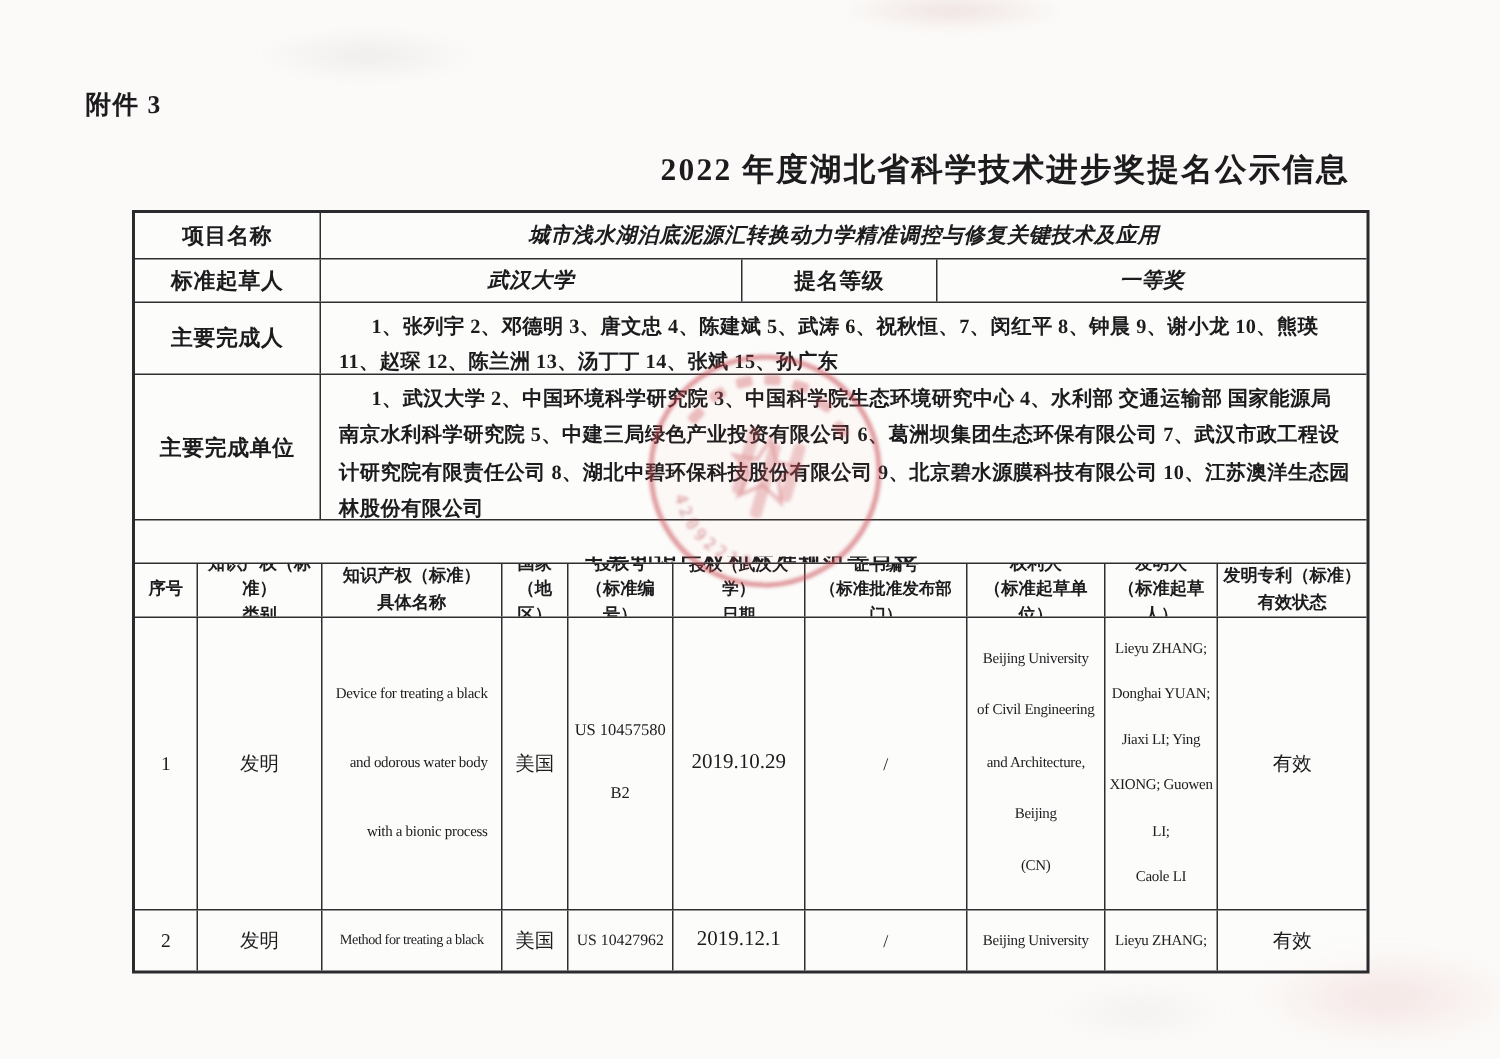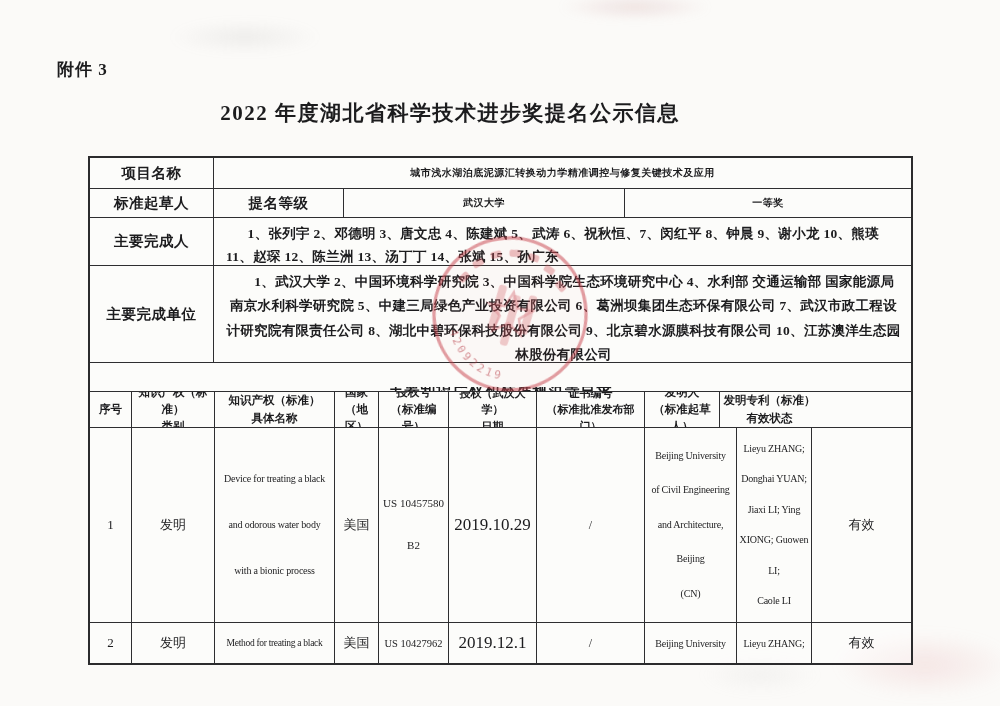--- a/index.html
+++ b/index.html
@@ -10,61 +10,61 @@
     color:#1c1c1e;
   }
   .page{position:absolute;inset:0;border-radius:31px;}
   .smudge{position:absolute;border-radius:50%;pointer-events:none;}
   .attachment{
     position:absolute;left:57px;top:58px;
     font-size:17px;font-weight:700;letter-spacing:1px;
   }
   .doc-title{
     position:absolute;left:0;top:99px;width:900px;margin:0;
-    text-align:center;font-size:21px;font-weight:700;letter-spacing:1.5px;
+    text-align:right;font-size:21px;font-weight:700;letter-spacing:1.5px;
   }
   .tbl{
-    position:absolute;left:88px;top:156px;width:825px;height:509px;
+    position:absolute;left:88px;top:140px;width:825px;height:509px;
     border:2px solid #2b2b2d;box-sizing:border-box;
     background:rgba(255,255,255,0.35);
   }
   .r{display:flex;border-bottom:1.5px solid #2e2e30;box-sizing:border-box;}
   .r:last-child{border-bottom:none;}
   .c{
     box-sizing:border-box;border-right:1.5px solid #2e2e30;
     display:flex;align-items:center;justify-content:center;
     text-align:center;overflow:hidden;
   }
   .c:last-child{border-right:none;}
   .h31{height:31px}.h29{height:29px}.h48{height:48px}.h97{height:97px}
   .h36{height:36px}.h195{height:195px}.h40{height:40px}
   .wlabel{width:124px}.wrest{width:697px}
   .wv1{width:281px}.wl2{width:130px}.wv2{width:286px}
   .w0{width:42px}.w1{width:83px}.w2{width:120px}.w3{width:44px}.w4{width:70px}
   .w5{width:88px}.w6{width:108px}.w7{width:92px}.w8{width:75px}.w9{width:99px}
   .lab{font-size:14.5px;font-weight:700;letter-spacing:.5px;}
-  .val-bold{font-size:10px;font-weight:700;letter-spacing:.5px;}
+  .val-bold{font-size:14px;font-weight:700;letter-spacing:.5px;font-style:italic;}
   .para{
     align-items:flex-start;justify-content:flex-start;text-align:left;
     padding:4px 10px 4px 12px;font-size:13.5px;font-weight:600;
     line-height:1.74;text-indent:1.6em;letter-spacing:.3px;
   }
   .section-title{
     justify-content:center;font-size:15px;font-weight:700;letter-spacing:1px;margin-top:24px;
   }
   .head .c{font-size:11.5px;font-weight:700;line-height:1.5;padding:0 1px;}
   .pre{white-space:pre-line;}
   .cn13{font-size:13px;font-weight:400;}
   .num{font-size:13px;}
   .en10{font-size:10px;font-family:"Liberation Serif",serif;letter-spacing:-0.2px;}
-  .lh-name{line-height:4.6;}
+  .lh-name{line-height:4.6;text-align:right;}
   .lh-num{font-size:11px;line-height:3.8;}
   .lh-owner{line-height:3.45;}
   .lh-inv{line-height:3.05;}
-  .date1{font-size:17px;}
+  .date1{font-size:14px;}
   .slash{font-size:12px;}
   .nowrap{white-space:nowrap;}
   .en95{font-size:9.5px;letter-spacing:-0.3px;}
   .en105{font-size:10.5px;}
   .seal{
     position:absolute;left:426px;top:230px;width:168px;height:168px;
     opacity:.62;filter:blur(.6px);pointer-events:none;
   }
 </style>
 </head>
@@ -82,53 +82,55 @@
 
   <div class="tbl">
 
     <div class="r h31">
       <div class="c wlabel lab">项目名称</div>
       <div class="c wrest val-bold">城市浅水湖泊底泥源汇转换动力学精准调控与修复关键技术及应用</div>
     </div>
 
     <div class="r h29">
       <div class="c wlabel lab">标准起草人</div>
+      <div class="c wv1 val-bold">武汉大学</div>
       <div class="c wl2 lab">提名等级</div>
-      <div class="c wv1 val-bold">武汉大学</div>
       <div class="c wv2 val-bold">一等奖</div>
     </div>
 
     <div class="r h48">
       <div class="c wlabel lab">主要完成人</div>
       <div class="c wrest para">1、张列宇 2、邓德明 3、唐文忠 4、陈建斌 5、武涛 6、祝秋恒、7、闵红平 8、钟晨 9、谢小龙 10、熊瑛 11、赵琛 12、陈兰洲 13、汤丁丁 14、张斌 15、孙广东</div>
     </div>
 
     <div class="r h97">
       <div class="c wlabel lab">主要完成单位</div>
-      <div class="c wrest para" style="line-height:1.8;text-align:center;">1、武汉大学 2、中国环境科学研究院 3、中国科学院生态环境研究中心 4、水利部 交通运输部 国家能源局南京水利科学研究院 5、中建三局绿色产业投资有限公司 6、葛洲坝集团生态环保有限公司 7、武汉市政工程设计研究院有限责任公司 8、湖北中碧环保科技股份有限公司 9、北京碧水源膜科技有限公司 10、江苏澳洋生态园林股份有限公司</div>
+      <div class="c wrest para" style="line-height:1.8;">1、武汉大学 2、中国环境科学研究院 3、中国科学院生态环境研究中心 4、水利部 交通运输部 国家能源局南京水利科学研究院 5、中建三局绿色产业投资有限公司 6、葛洲坝集团生态环保有限公司 7、武汉市政工程设计研究院有限责任公司 8、湖北中碧环保科技股份有限公司 9、北京碧水源膜科技有限公司 10、江苏澳洋生态园林股份有限公司</div>
     </div>
 
     <div class="r h29">
       <div class="c section-title" style="width:821px;">主要知识产权和标准规范等目录</div>
     </div>
 
     <div class="r h36 head">
       <div class="c w0 pre">序号</div>
       <div class="c w1 pre">知识产权（标准）
 类别</div>
       <div class="c w2 pre">知识产权（标准）
 具体名称</div>
       <div class="c w3 pre">国家
 （地区）</div>
       <div class="c w4 pre">授权号
 （标准编号）</div>
       <div class="c w5 pre" style="font-size:11px;">授权（武汉大学）
 日期</div>
       <div class="c w6 pre" style="font-size:11px;">证书编号
 （标准批准发布部门）</div>
+      <div class="c w7 pre">权利人
+（标准起草单位）</div>
       <div class="c w8 pre">发明人
 （标准起草人）</div>
       <div class="c w9 pre">发明专利（标准）
 有效状态</div>
     </div>
 
     <div class="r h195">
       <div class="c w0 num">1</div>
       <div class="c w1 cn13">发明</div>
       <div class="c w2 pre en10 lh-name">Device for treating a black

